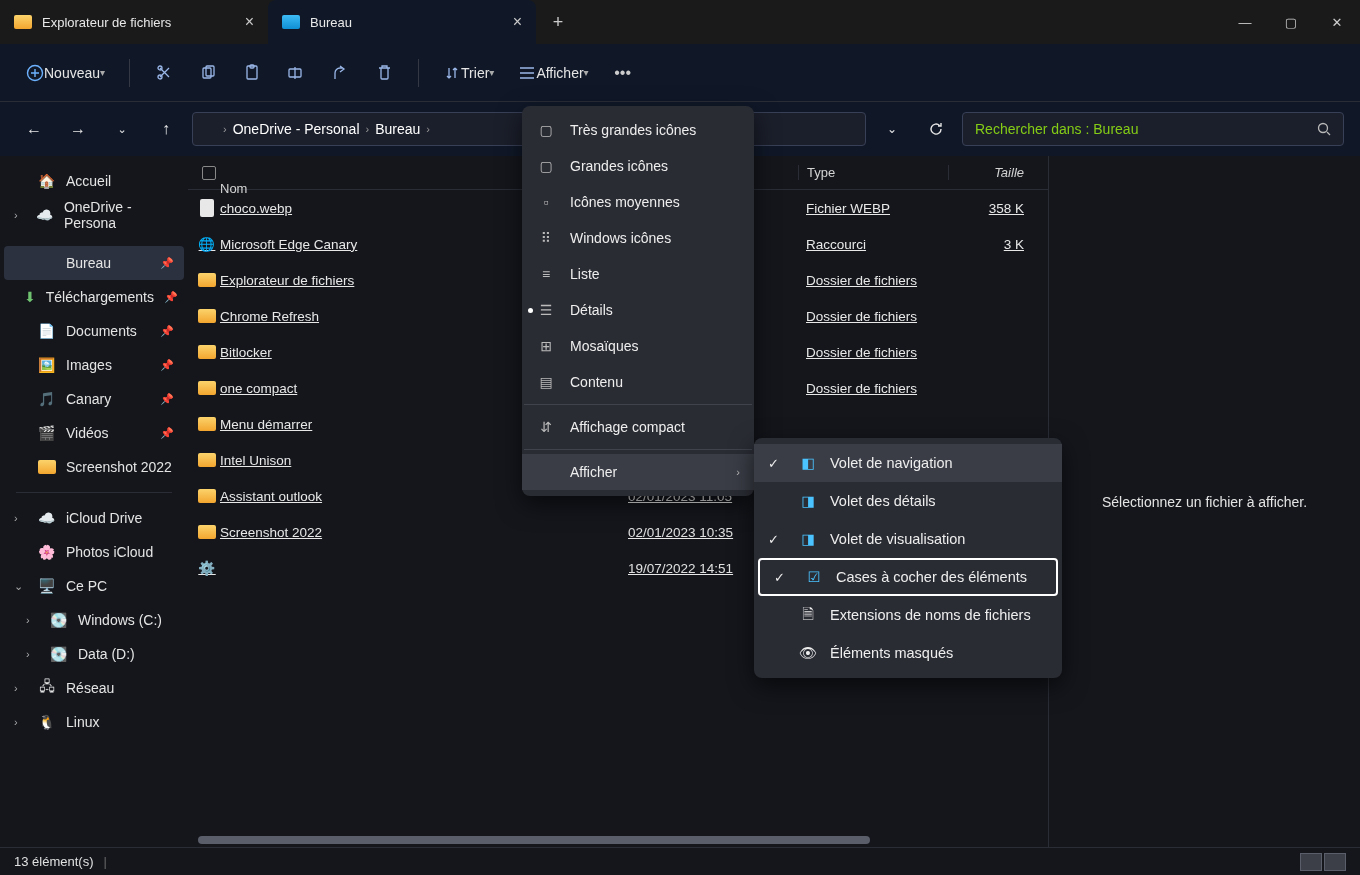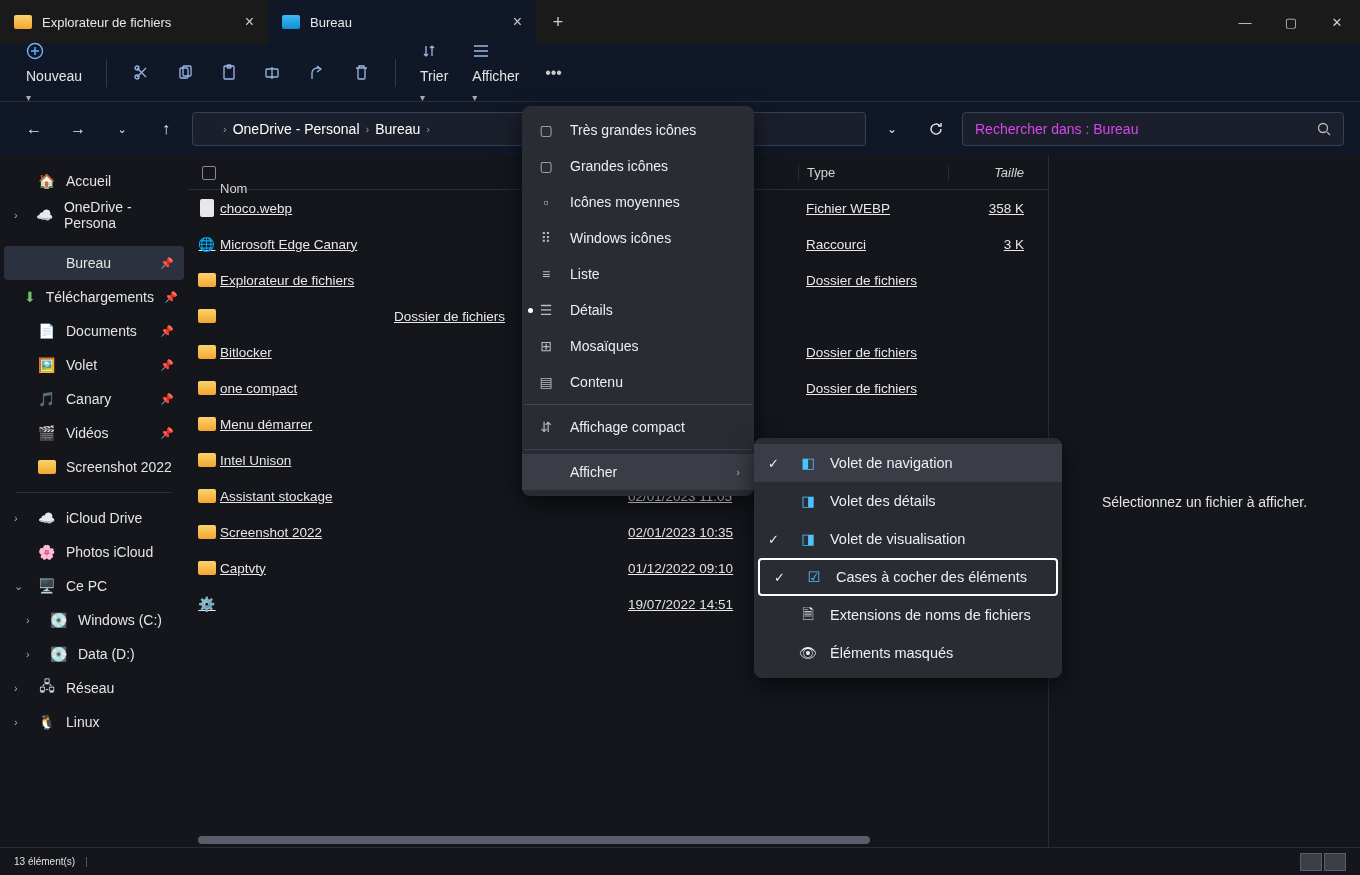--- a/index.html
+++ b/index.html
@@ -11,32 +11,32 @@
 .tab.active { background: #101828; border-top-left-radius: 8px; border-top-right-radius: 8px; }
 .tab .folder-ico { width: 18px; height: 14px; background: linear-gradient(#fbd36b,#f3a62f); border-radius: 2px; position: relative; }
 .tab .desk-ico { width: 18px; height: 14px; background: linear-gradient(#3dbbf5,#0f8fd4); border-radius: 2px; }
 .tab .close { margin-left: auto; font-size: 16px; color: #ccc; }
 .newtab { width: 44px; display: flex; align-items: center; justify-content: center; color: #ccc; font-size: 18px; }
 .wincontrols { margin-left: auto; display: flex; }
 .wincontrols div { width: 46px; display: flex; align-items: center; justify-content: center; color: #ccc; font-size: 13px; }
 
 
 .toolbar { display: flex; align-items: center; gap: 4px; height: 58px; padding: 0 16px; background: #101828; border-bottom: 1px solid #2a2d36; }
-.tb-btn { display: flex; align-items: flex-start; gap: 8px; padding: 6px 10px; border-radius: 4px; color: #e5e5e5; font-size: 14px; flex-direction: column; }
+.tb-btn { display: flex; align-items: center; padding: 6px 10px; border-radius: 4px; color: #e5e5e5; font-size: 14px; }
 .tb-ico { width: 18px; height: 18px; display: flex; align-items: center; justify-content: center; color: #9ab7e8; }
 .tb-sep { width: 1px; height: 28px; background: #333844; margin: 0 10px; }
 .tb-icon-only { width: 40px; height: 36px; display: flex; align-items: center; justify-content: center; color: #9ab7e8; border-radius: 4px; }
 
 
 .navbar { display: flex; align-items: center; gap: 8px; height: 54px; padding: 0 16px; background: #101828; }
 .nav-arrow { width: 36px; height: 36px; display: flex; align-items: center; justify-content: center; color: #e5e5e5; font-size: 16px; }
 .breadcrumb { flex: 1; display: flex; align-items: center; height: 34px; background: #1b1f2b; border: 1px solid #384057; border-radius: 4px; padding: 0 8px; font-size: 14px; gap: 6px; max-width: 780px; }
 .breadcrumb .sep { color: #999; font-size: 11px; }
 .breadcrumb .seg { color: #fff; }
-.searchbox { width: 382px; height: 34px; background: #1b1f2b; border: 1px solid #384057; border-radius: 4px; display: flex; align-items: center; padding: 0 12px; font-size: 14px; color: #d946ef; }
+.searchbox { width: 382px; height: 34px; background: #1b1f2b; border: 1px solid #384057; border-radius: 4px; display: flex; align-items: center; padding: 0 12px; font-size: 14px; color: #84cc16; }
 .searchbox .mag { margin-left: auto; color: #b8b8b8; }
 
 
 .body { display: flex; flex: 1; overflow: hidden; background: #14161c; }
 .sidebar { width: 188px; padding: 8px 4px; overflow-y: auto; font-size: 14px; }
 .side-item { display: flex; align-items: center; height: 34px; padding: 0 10px; gap: 10px; border-radius: 4px; color: #e4e4e4; }
 .side-item.hover { background: #2c3140; }
 .side-item .chev { width: 14px; color: #aaa; font-size: 11px; }
 .side-item .ico { width: 18px; height: 18px; display: flex; align-items: center; justify-content: center; }
 .side-item .pin { margin-left: auto; color: #888; font-size: 11px; }
@@ -76,21 +76,21 @@
 .menu1 .dot-ind { width: 5px; height: 5px; background: #fff; border-radius: 50%; position: absolute; left: 6px; }
 
 .menu2 { position: absolute; left: 754px; top: 438px; width: 308px; background: #2a2c34; border-radius: 8px; padding: 6px 0; box-shadow: 0 8px 24px rgba(0,0,0,.6); z-index: 11; }
 .menu2 .mi { display: flex; align-items: center; height: 38px; padding: 0 14px; gap: 12px; font-size: 14.5px; color: #eee; }
 .menu2 .mi.hover { background: #3a3d46; }
 .menu2 .mi.outlined { border: 2px solid #fff; border-radius: 4px; margin: 0 4px; }
 .menu2 .mi .chk { width: 18px; color: #eee; font-size: 13px; }
 .menu2 .mi .mico { width: 20px; display: flex; justify-content: center; }
 
 
-.statusbar { height: 28px; background: #14161c; border-top: 1px solid #2a2d36; display: flex; align-items: center; padding: 0 14px; font-size: 10px; color: #e0e0e0; }
+.statusbar { height: 28px; background: #14161c; border-top: 1px solid #2a2d36; display: flex; align-items: center; padding: 0 14px; font-size: 13px; color: #e0e0e0; }
 .statusbar .viewbtns { margin-left: auto; display: flex; gap: 2px; }
 .statusbar .vb { width: 22px; height: 18px; background: #3c3f48; border: 1px solid #5a5e6a; }
 
 svg { display: block; }
 .accent { color: #4ac3ff; }
 </style>
 </head>
 <body>
 
 <div class="titlebar">
@@ -241,21 +241,21 @@
       </div>
     <div class="side-item">
         <span class="chev"></span>
         <span class="ico">📄</span>
         <span>Documents</span>
         <span class="pin">📌</span>
       </div>
     <div class="side-item">
         <span class="chev"></span>
         <span class="ico">🖼️</span>
-        <span>Volet</span>
+        <span>Images</span>
         <span class="pin">📌</span>
       </div>
     <div class="side-item">
         <span class="chev"></span>
         <span class="ico">🎵</span>
         <span>Canary</span>
         <span class="pin">📌</span>
       </div>
     <div class="side-item">
         <span class="chev"></span>
@@ -343,20 +343,21 @@
           </div>
           <div class="fname">Explorateur de fichiers</div>
           <div class="fdate"></div>
           <div class="ftype">Dossier de fichiers</div>
           <div class="fsize"></div>
         </div>
         <div class="frow">
           <div class="fico">
             <div class="fico-folder"></div>
           </div>
+          <div class="fname">Chrome Refresh</div>
           <div class="fdate"></div>
           <div class="ftype">Dossier de fichiers</div>
           <div class="fsize"></div>
         </div>
         <div class="frow">
           <div class="fico">
             <div class="fico-folder"></div>
           </div>
           <div class="fname">Bitlocker</div>
           <div class="fdate"></div>
@@ -387,40 +388,31 @@
           </div>
           <div class="fname">Intel Unison</div>
           <div class="fdate">09/01/2023 17:16</div>
           <div class="ftype"></div>
           <div class="fsize"></div>
         </div>
         <div class="frow">
           <div class="fico">
             <div class="fico-folder"></div>
           </div>
-          <div class="fname">Assistant stockage</div>
+          <div class="fname">Assistant outlook</div>
           <div class="fdate">02/01/2023 11:05</div>
           <div class="ftype"></div>
           <div class="fsize"></div>
         </div>
         <div class="frow">
           <div class="fico">
             <div class="fico-folder"></div>
           </div>
           <div class="fname">Screenshot 2022</div>
           <div class="fdate">02/01/2023 10:35</div>
-          <div class="ftype"></div>
-          <div class="fsize"></div>
-        </div>
-        <div class="frow">
-          <div class="fico">
-            <div class="fico-folder"></div>
-          </div>
-          <div class="fname">Captvty</div>
-          <div class="fdate">01/12/2022 09:10</div>
           <div class="ftype"></div>
           <div class="fsize"></div>
         </div>
         <div class="frow">
           <div class="fico">
             <span style="font-size:14px">⚙️</span>
           </div>
           <div class="fname"></div>
           <div class="fdate">19/07/2022 14:51</div>
           <div class="ftype"></div>

